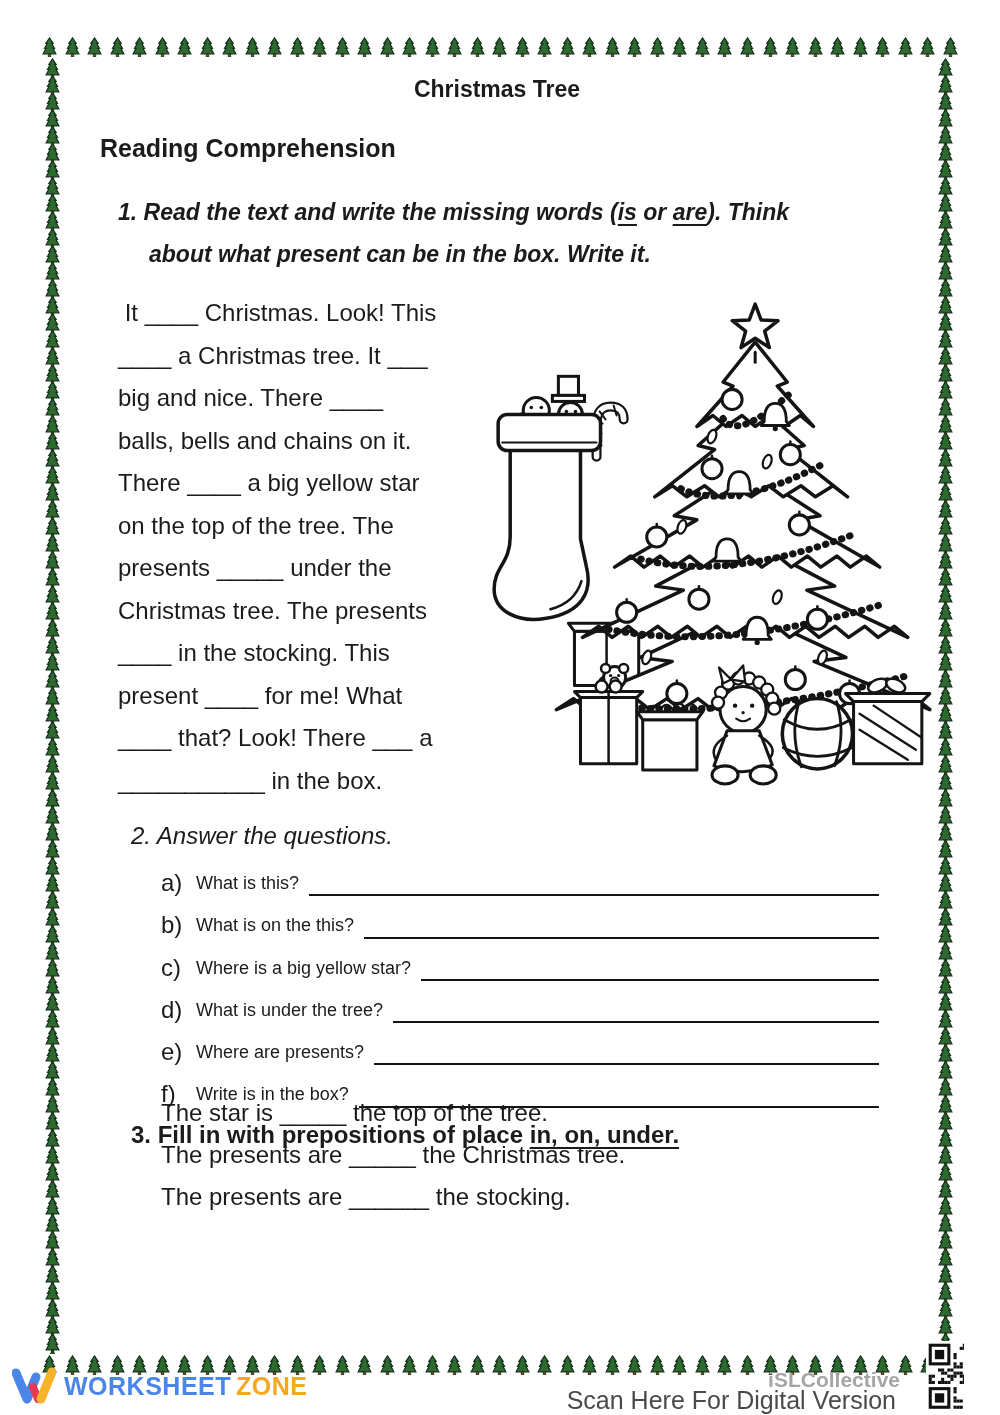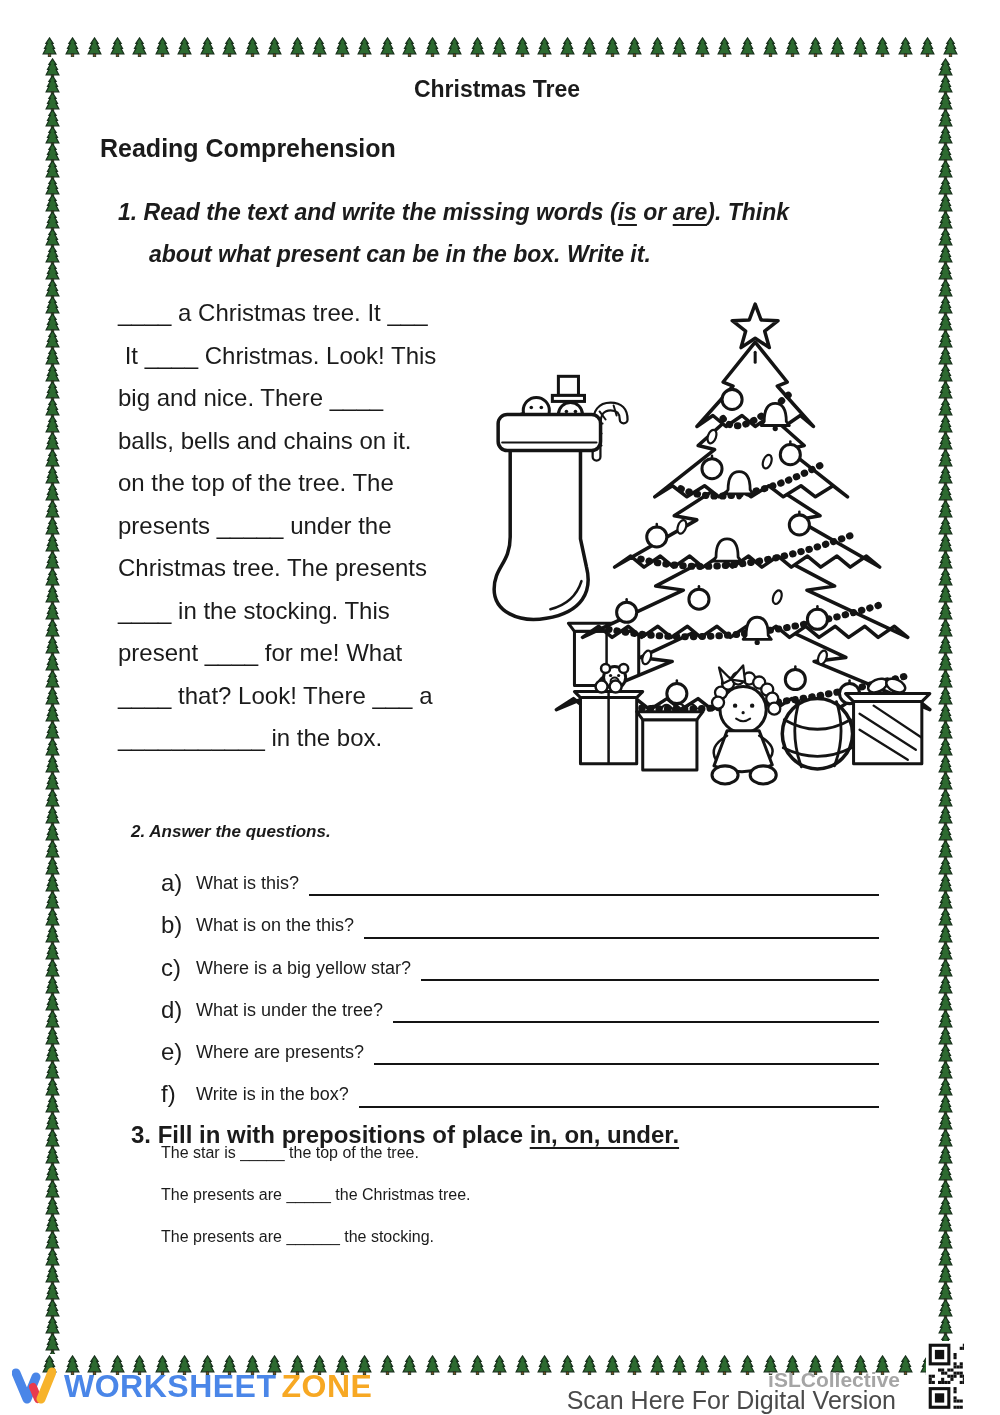--- a/index.html
+++ b/index.html
@@ -28,35 +28,35 @@
          font-size:23px;font-weight:700;font-style:italic;line-height:42px;}
   .ex1-heading .h-line{white-space:pre;}
   .ex1-heading .h-line:nth-child(2){padding-left:31px;}
   .u{text-decoration:underline;text-decoration-thickness:2px;text-underline-offset:4px;}
   
   .paragraph{position:absolute;left:118px;top:292px;font-size:24px;line-height:42.5px;}
   .paragraph .line{white-space:pre;}
   
   .illustration{position:absolute;left:486px;top:296px;width:452px;height:502px;}
   
-  .ex2-heading{position:absolute;left:131px;top:822px;font-size:17px;font-weight:700;font-style:italic;}
+  .ex2-heading{position:absolute;left:131px;top:822px;font-size:24px;font-weight:400;font-style:italic;}
   .ex2-questions{position:absolute;left:161px;right:85px;top:862px;}
   .qrow{display:flex;align-items:flex-end;height:42.3px;}
   .qlabel{width:35px;font-size:24px;line-height:42.3px;flex:none;}
   .qtext{font-size:18px;line-height:42.3px;white-space:pre;flex:none;}
   .qblank{flex:1;margin:0 0 8px 10px;border-bottom:2.3px solid #141414;}
   
   .ex3-heading{position:absolute;left:131px;top:1121px;font-size:24px;font-weight:700;
          white-space:pre;text-align:center;}
-  .ex3-lines{position:absolute;left:161px;top:1132px;font-size:16px;line-height:42px;}
+  .ex3-lines{position:absolute;left:161px;top:1092px;font-size:24px;line-height:42px;}
   .ex3-lines .line{white-space:pre;}
   
   .footer-logo{position:absolute;left:12px;top:1366px;display:flex;align-items:center;z-index:3;}
   .footer-logo .mark{margin-right:8px;}
-  .wordmark{font-size:32px;font-weight:700;letter-spacing:.5px;text-align:center;}
+  .wordmark{font-size:25px;font-weight:700;letter-spacing:.5px;text-align:center;}
   .wordmark .w1{color:#4a86e8;}
   .wordmark .w2{color:#f7a823;margin-left:5px;}
   .watermark{position:absolute;right:64px;top:1368px;font-size:21px;font-weight:700;
          color:#a5a5a5;z-index:3;}
   .scan-text{position:absolute;right:68px;top:1386px;font-size:25px;color:#4a4a4a;z-index:3;}
   .qr{position:absolute;left:926px;top:1341px;z-index:4;background:#fff;}
 </style>
 </head>
 <body>
 
@@ -1017,24 +1017,25 @@
 
   <div class="title">Christmas Tree</div>
   <div class="subtitle">Reading Comprehension</div>
 
   <div class="ex1-heading" id="ex1Heading">
       <div class="h-line"><span>1. Read the text and write the missing words (</span><span class="u">is</span><span> or </span><span class="u">are</span><span>). Think</span></div>
       <div class="h-line"><span>about what present can be in the box. Write it.</span></div>
     </div>
 
   <div class="paragraph" id="paragraph">
+      <div class="line"> It ____ Christmas. Look! This</div>
       <div class="line">____ a Christmas tree. It ___</div>
-      <div class="line"> It ____ Christmas. Look! This</div>
       <div class="line">big and nice. There ____</div>
       <div class="line">balls, bells and chains on it.</div>
+      <div class="line">There ____ a big yellow star</div>
       <div class="line">on the top of the tree. The</div>
       <div class="line">presents _____ under the</div>
       <div class="line">Christmas tree. The presents</div>
       <div class="line">____ in the stocking. This</div>
       <div class="line">present ____ for me! What</div>
       <div class="line">____ that? Look! There ___ a</div>
       <div class="line">___________ in the box.</div>
     </div>
 
   <div class="illustration">

